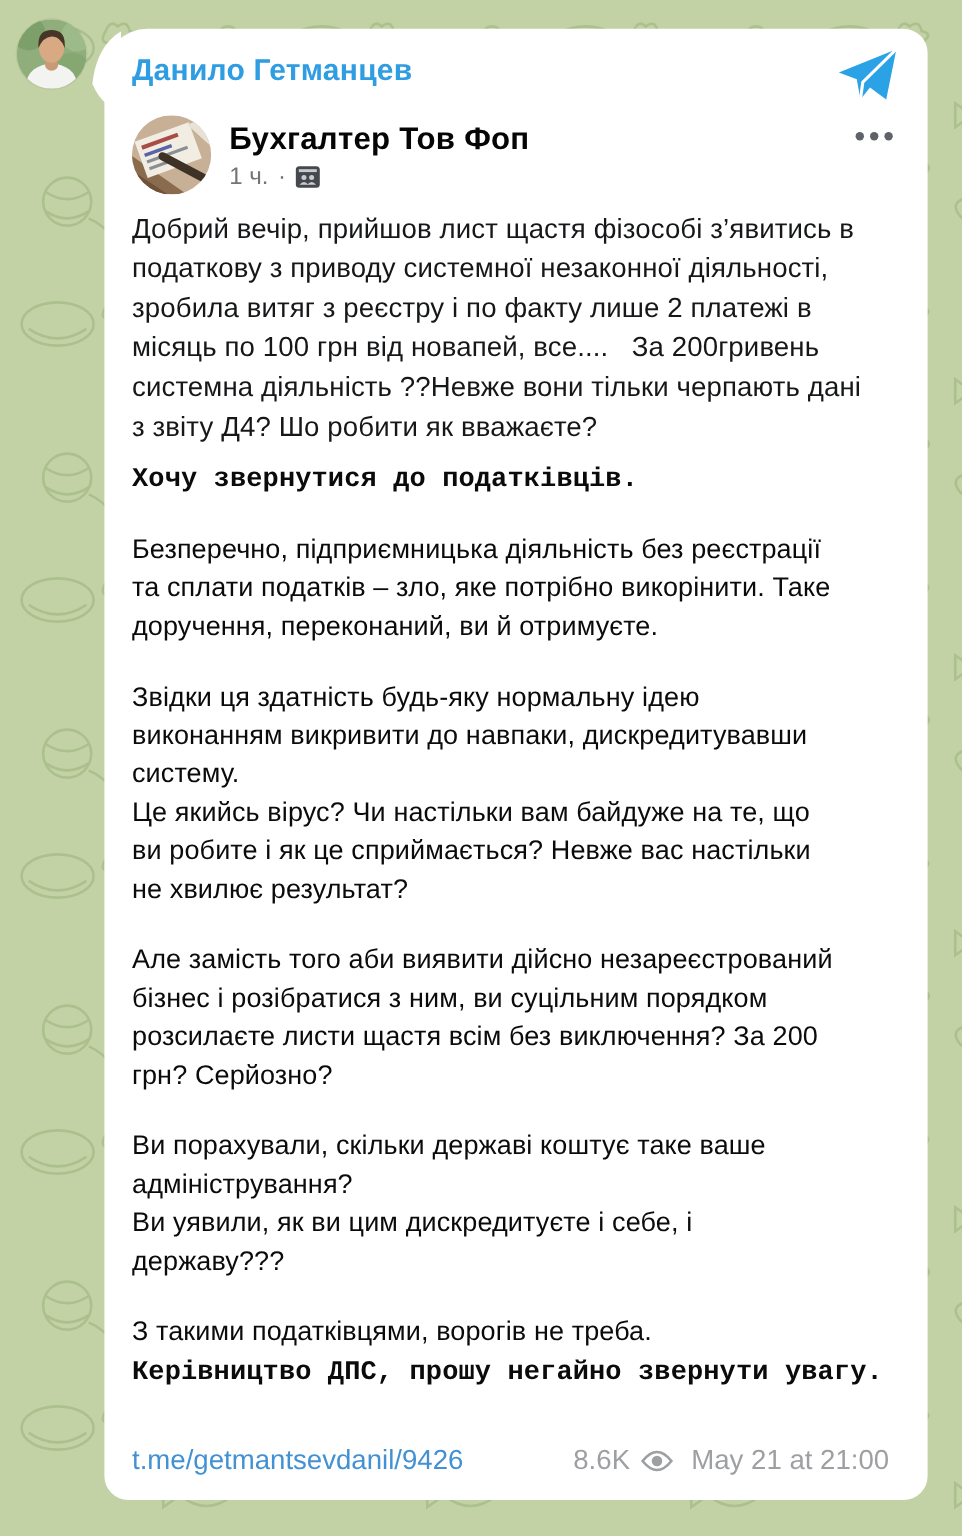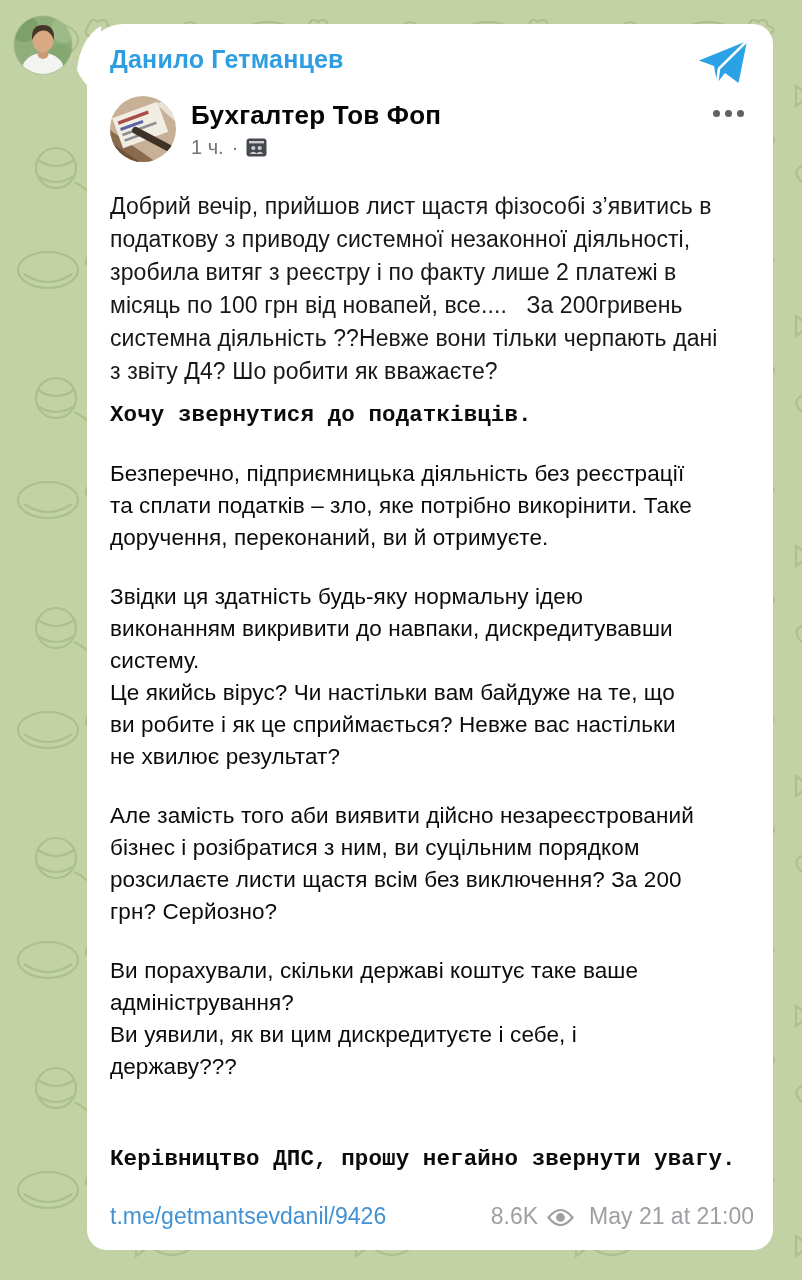--- a/index.html
+++ b/index.html
@@ -35,31 +35,31 @@
   .post-avatar{width:66px;height:66px;border-radius:50%;overflow:hidden;flex:0 0 auto;}
   .post-avatar svg{display:block;}
   .post-meta{margin-left:15px;flex:1;}
   .post-author{font-size:26px;font-weight:700;color:#050505;padding-top:4px;letter-spacing:.2px;}
   .post-sub{margin-top:5px;color:#717478;font-size:20px;display:flex;align-items:center;gap:8px;}
   .sub-sep{color:#717478;}
   .more-dots{display:flex;gap:5px;padding:14px 6px 0 0;cursor:pointer;}
   .more-dots i{width:7px;height:7px;border-radius:50%;background:#5f6368;display:block;}
 
   .quote-text{
-    margin-top:28px;font-size:23px;line-height:33px;color:#161719;
+    margin-top:12px;font-size:23px;line-height:33px;color:#161719;
     white-space:pre-wrap;letter-spacing:.1px;
   }
 
   .commentary{margin-top:10px;font-size:22.5px;line-height:32px;color:#0b0b0b;letter-spacing:.1px;}
   .commentary p{margin:0 0 27px 0;white-space:pre-wrap;}
   .commentary p:last-child{margin-bottom:0;}
   .bold{font-weight:700;font-family:Liberation Mono, monospace;}
 
   .bubble-footer{
-    position:absolute;left:23px;right:19px;bottom:18px;
+    position:absolute;left:23px;right:32px;bottom:18px;
     display:flex;justify-content:space-between;align-items:center;height:32px;
   }
   .post-link{color:#4391d3;font-size:23px;text-decoration:none;cursor:pointer;}
   .stats{display:flex;align-items:center;gap:9px;color:#9d9fa2;font-size:23px;}
   .stats .date{margin-left:6px;}
   .eye{margin-top:2px;}
 </style>
 </head>
 <body>
 
@@ -170,21 +170,21 @@
 ви робите і як це сприймається? Невже вас настільки
 не хвилює результат?</span></p>
     <p><span>Але замість того аби виявити дійсно незареєстрований
 бізнес і розібратися з ним, ви суцільним порядком
 розсилаєте листи щастя всім без виключення? За 200
 грн? Серйозно?</span></p>
     <p><span>Ви порахували, скільки державі коштує таке ваше
 адміністрування?
 Ви уявили, як ви цим дискредитуєте і себе, і
 державу???</span></p>
-    <p><br><span class="bold">Керівництво ДПС, прошу негайно звернути увагу.</span></p>
+    <p><span>З такими податківцями, ворогів не треба.</span><br><span class="bold">Керівництво ДПС, прошу негайно звернути увагу.</span></p>
   </div>
 
   <div class="bubble-footer">
     <a class="post-link">t.me/getmantsevdanil/9426</a>
     <div class="stats">
       <span>8.6K</span>
       <svg class="eye" width="27" height="19" viewBox="0 0 27 19" xmlns="http://www.w3.org/2000/svg">
         <path d="M1.5 9.5 Q13.5 -5.5 25.5 9.5 Q13.5 24.5 1.5 9.5 Z" fill="none" stroke="#9d9fa2" stroke-width="2.2"></path>
         <circle cx="13.5" cy="9.5" r="4.4" fill="#9d9fa2"></circle>
       </svg>

